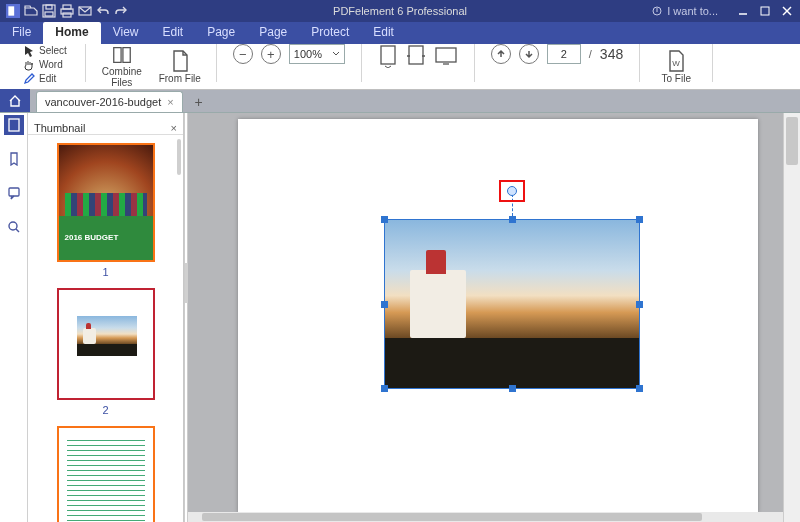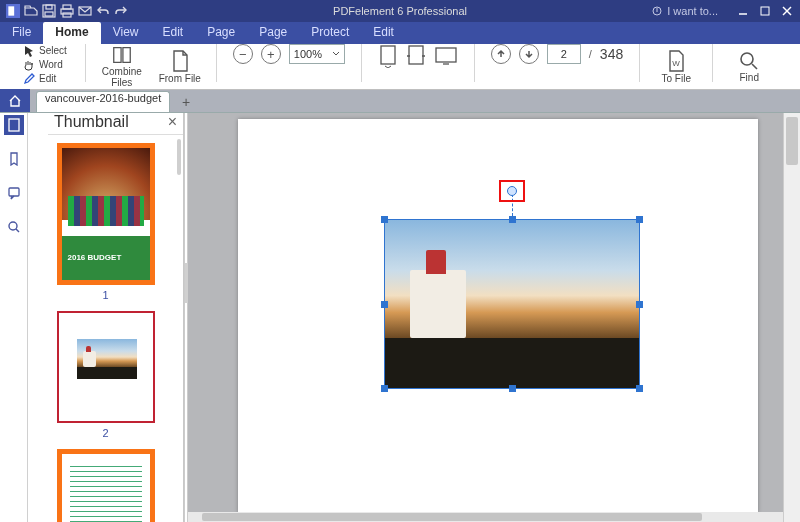--- a/index.html
+++ b/index.html
@@ -20,32 +20,32 @@
   .rb-left svg { width:12px; height:12px; }
   .rb-sep { width:1px; background:#d5d5d5; height:38px; margin:0 2px;}
   .rb-big { display:flex; flex-direction:column; align-items:center; justify-content:center; width:48px; height:44px; gap:1px; cursor:default;}
   .rb-big span { font-size:10px; line-height:10px; color:#444; text-align:center;}
   .rb-mid { display:flex; align-items:center; gap:8px; padding:0 4px;}
   .circ { width:20px; height:20px; border:1px solid #777; border-radius:50%; display:flex; align-items:center; justify-content:center; font-size:13px; color:#555;}
   .zoombox { width:56px; height:20px; border:1px solid #9aa; display:flex; align-items:center; justify-content:space-between; padding:0 4px; font-size:11px; color:#333;}
   .pagebox { width:34px; height:20px; border:1px solid #9aa; font-size:11px; text-align:center; line-height:18px; color:#333;}
   .tabstrip { height:23px; background:#aeb2bb; display:flex; align-items:flex-end; border-bottom:1px solid #9aa; position:relative;}
   .hometab { width:30px; height:23px; background:#3b4fa3; display:flex; align-items:center; justify-content:center;}
-  .doctab { height:21px; background:#fff; border:1px solid #9aa; border-bottom:none; margin-left:6px; padding:0 8px; display:flex; align-items:center; gap:6px; font-size:11px; color:#333; border-radius:3px 3px 0 0;flex-direction:column;}
+  .doctab { height:21px; background:#fff; border:1px solid #9aa; border-bottom:none; margin-left:6px; padding:0 8px; display:flex; align-items:center; gap:6px; font-size:11px; color:#333; border-radius:3px 3px 0 0;}
   .doctab .x { color:#888; font-size:11px; cursor:default;}
   .addtab { width:20px; height:20px; margin-left:6px; display:flex; align-items:center; justify-content:center; color:#555; font-size:14px;}
   .workspace { position:absolute; top:113px; left:0; right:0; bottom:0; display:flex; background:#b6b7ba;}
   .iconrail { width:28px; background:#fff; border-right:1px solid #d0d0d0; display:flex; flex-direction:column; align-items:center; padding-top:2px; gap:14px;}
   .iconrail .ic { width:20px; height:20px; display:flex; align-items:center; justify-content:center; color:#4a57a0;}
   .iconrail .ic.active { background:#3b4fa3; color:#fff;}
   .thumbpanel { width:156px; background:#fff; border-right:1px solid #c8c8c8; display:flex; flex-direction:column; }
-  .thumbhdr { height:22px; display:flex; align-items:flex-start; justify-content:space-between; padding:0 6px; font-size:16px; color:#333; border-bottom:1px solid #ddd;margin-left:20px;}
+  .thumbhdr { height:22px; display:flex; align-items:flex-end; justify-content:space-between; padding:0 6px; font-size:11px; color:#333; border-bottom:1px solid #ddd;}
   .thumbscroll { flex:1; overflow:hidden; padding:8px 0 0 0; position:relative;}
   .thumbitem { display:flex; flex-direction:column; align-items:center; margin-bottom:10px;}
-  .thumbpage { width:98px; height:142px; border:5px solid #f97316; background:#fff; position:relative; overflow:hidden;}
+  .thumbpage { width:98px; height:119px; border:2px solid #f97316; background:#fff; position:relative; overflow:hidden;}
   .thumbpage.sel { border:2px solid #c02232;}
   .thumbnum { font-size:11px; color:#3b4fa3; margin-top:4px;}
   .canvas { flex:1; position:relative; background:#b6b7ba; }
   .page { position:absolute; left:50px; top:6px; width:520px; height:394px; background:#fff; box-shadow:0 0 4px rgba(0,0,0,.3);}
   .selimg { position:absolute; left:146px; top:100px; width:256px; height:170px; border:1px solid #2f74d0;}
   .selimg .handle { position:absolute; width:7px; height:7px; background:#2f74d0;}
   .selimg .h-tl{left:-4px;top:-4px}.selimg .h-tr{right:-4px;top:-4px}.selimg .h-bl{left:-4px;bottom:-4px}.selimg .h-br{right:-4px;bottom:-4px}
   .selimg .h-tm{left:50%;top:-4px;margin-left:-3px}.selimg .h-bm{left:50%;bottom:-4px;margin-left:-3px}
   .selimg .h-ml{left:-4px;top:50%;margin-top:-3px}.selimg .h-mr{right:-4px;top:50%;margin-top:-3px}
   .rotline { position:absolute; left:50%; top:-26px; width:0; height:22px; border-left:1px dashed #2f74d0;}
@@ -246,27 +246,20 @@
   </div>
   <div class="rb-sep"></div>
   <div class="rb-big">
     <svg width="22" height="24" viewBox="0 0 22 24" fill="none" stroke="#555" stroke-width="1.4">
         <path d="M5 2h9l4 4v16H5z"></path>
         <text x="11" y="17" font-size="8" text-anchor="middle" fill="#555" stroke="none">W</text>
       </svg>
     <span>To File</span>
   </div>
   <div class="rb-sep"></div>
-  <div class="rb-big">
-    <svg width="22" height="22" viewBox="0 0 22 22" fill="none" stroke="#555" stroke-width="1.6">
-        <circle cx="9" cy="9" r="6"></circle>
-        <path d="M14 14l5 5"></path>
-      </svg>
-    <span>Find</span>
-  </div>
 </div>
 
 <div class="tabstrip">
   <div class="hometab">
     <svg width="14" height="14" viewBox="0 0 14 14" fill="none" stroke="#fff" stroke-width="1.4">
         <path d="M2 7l5-5 5 5"></path>
         <path d="M3 6v6h8V6"></path>
       </svg>
   </div>
   <div class="doctab">

